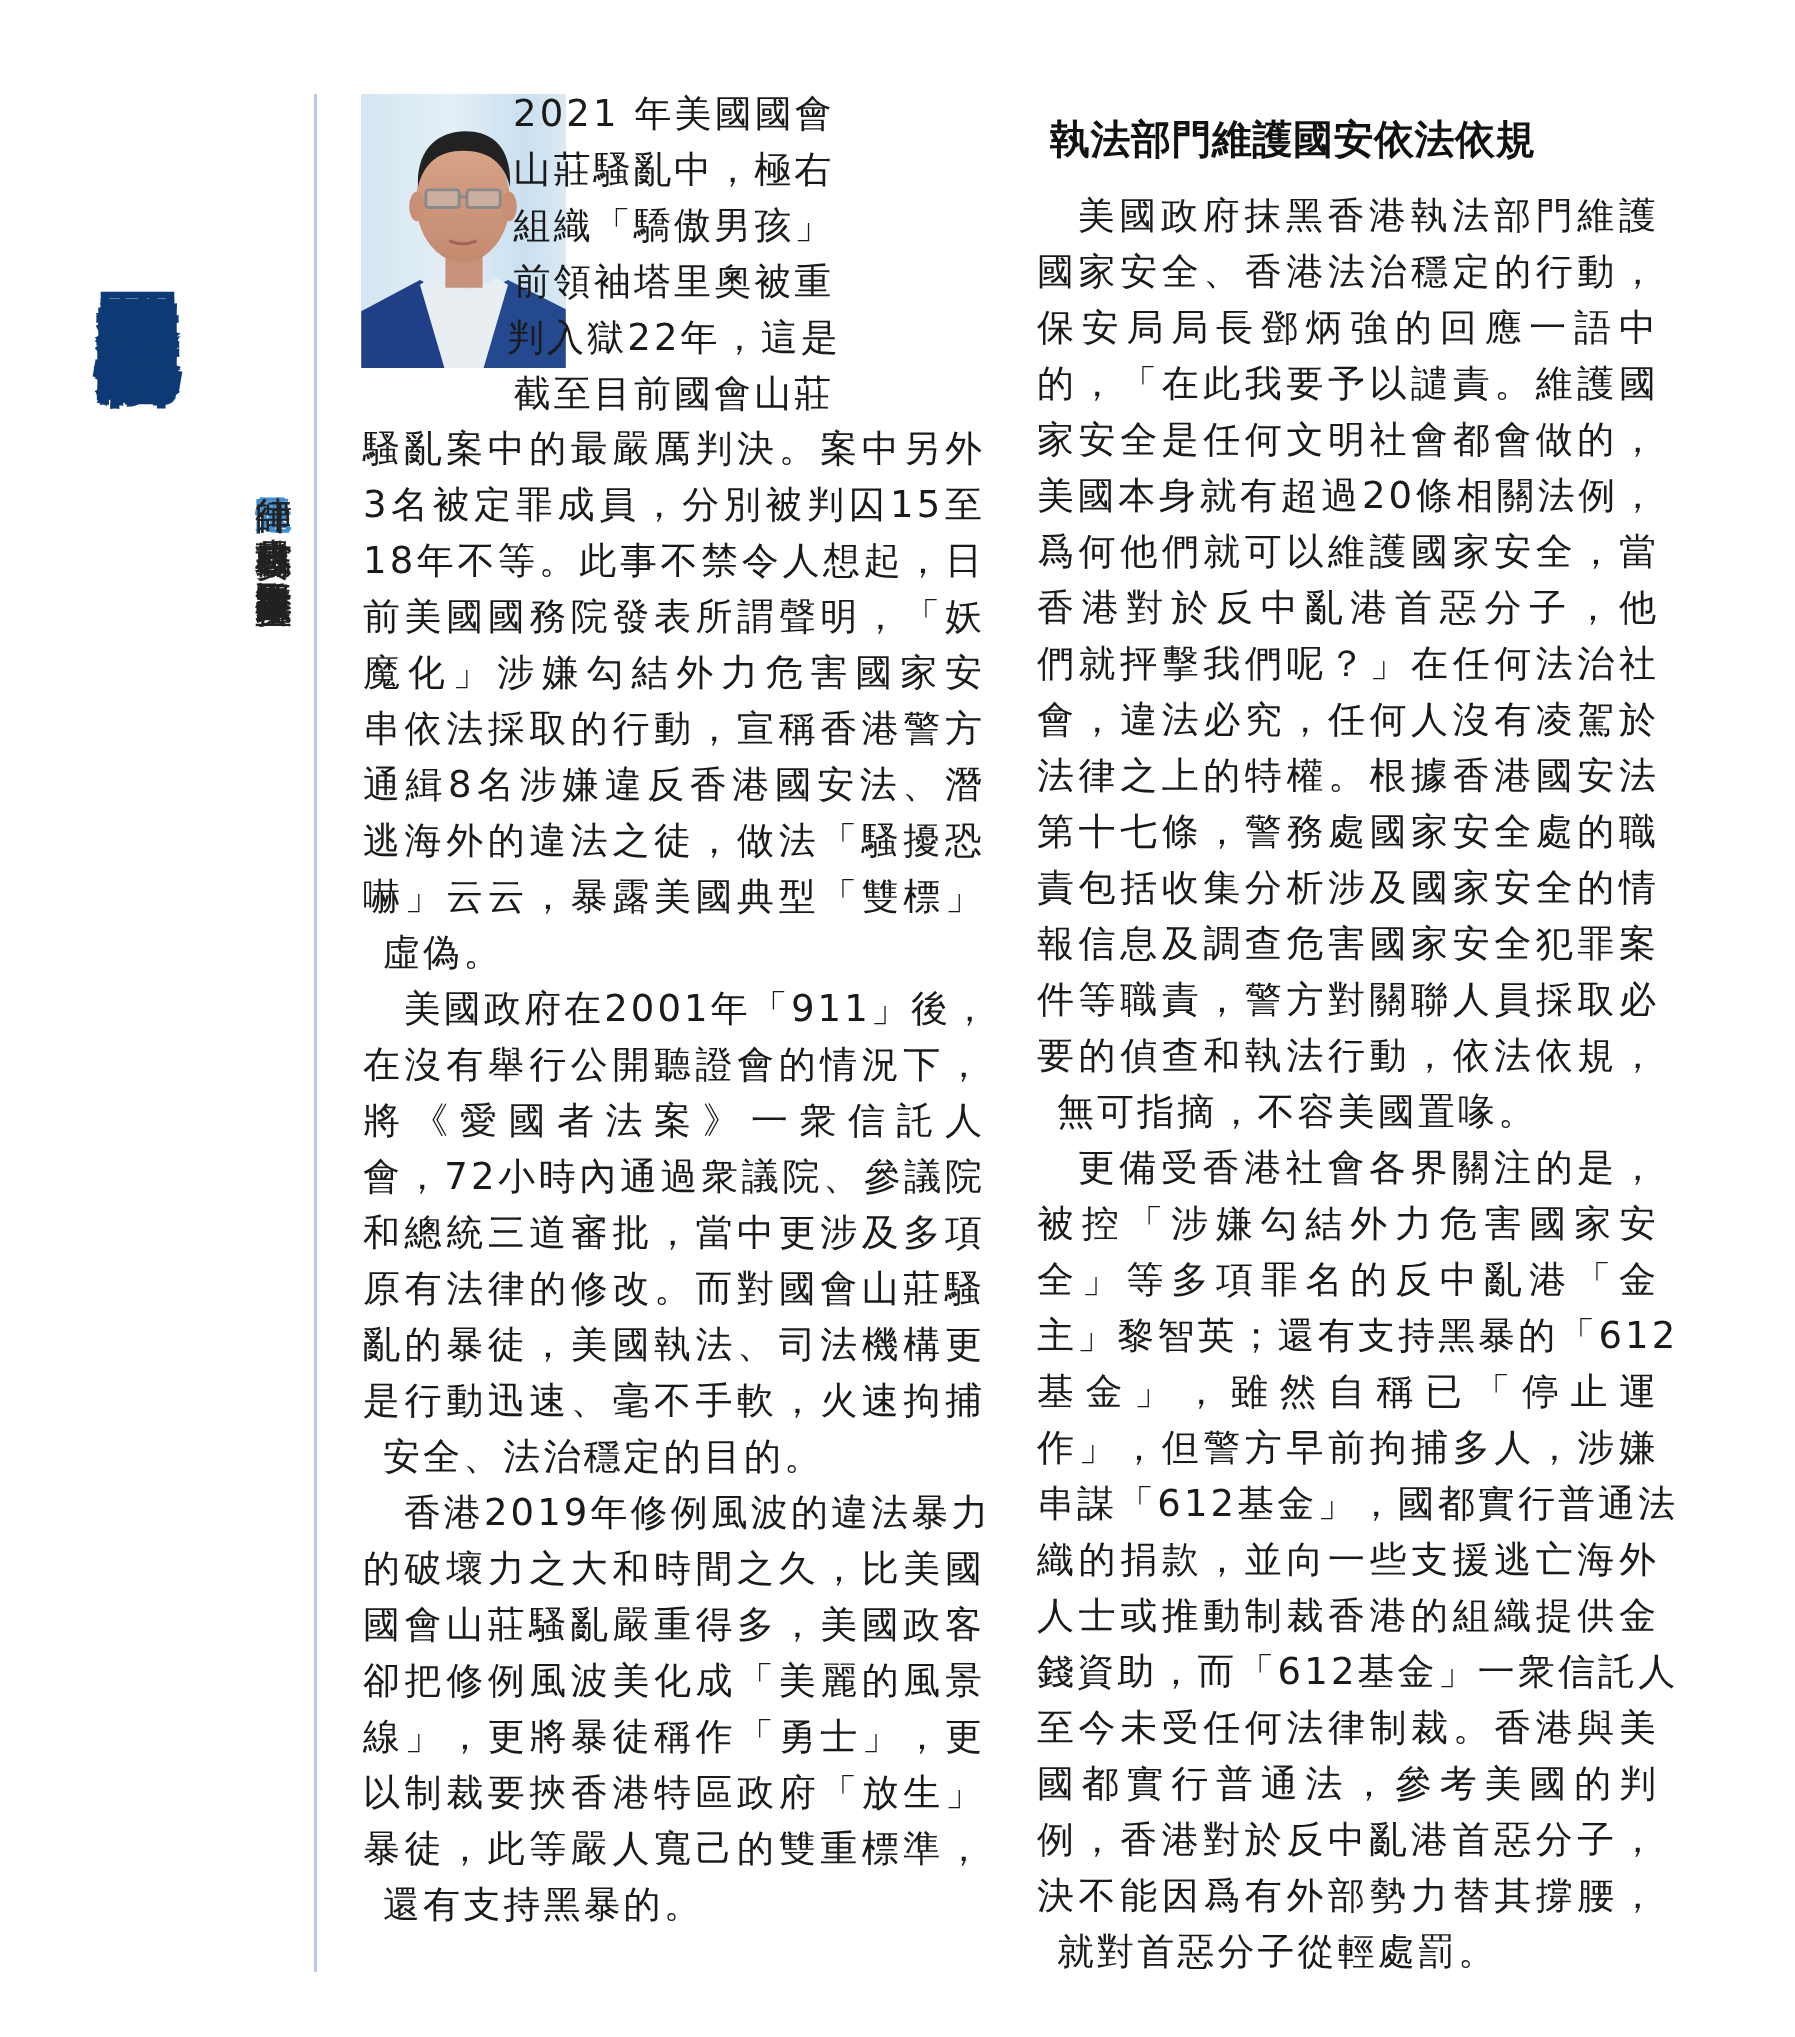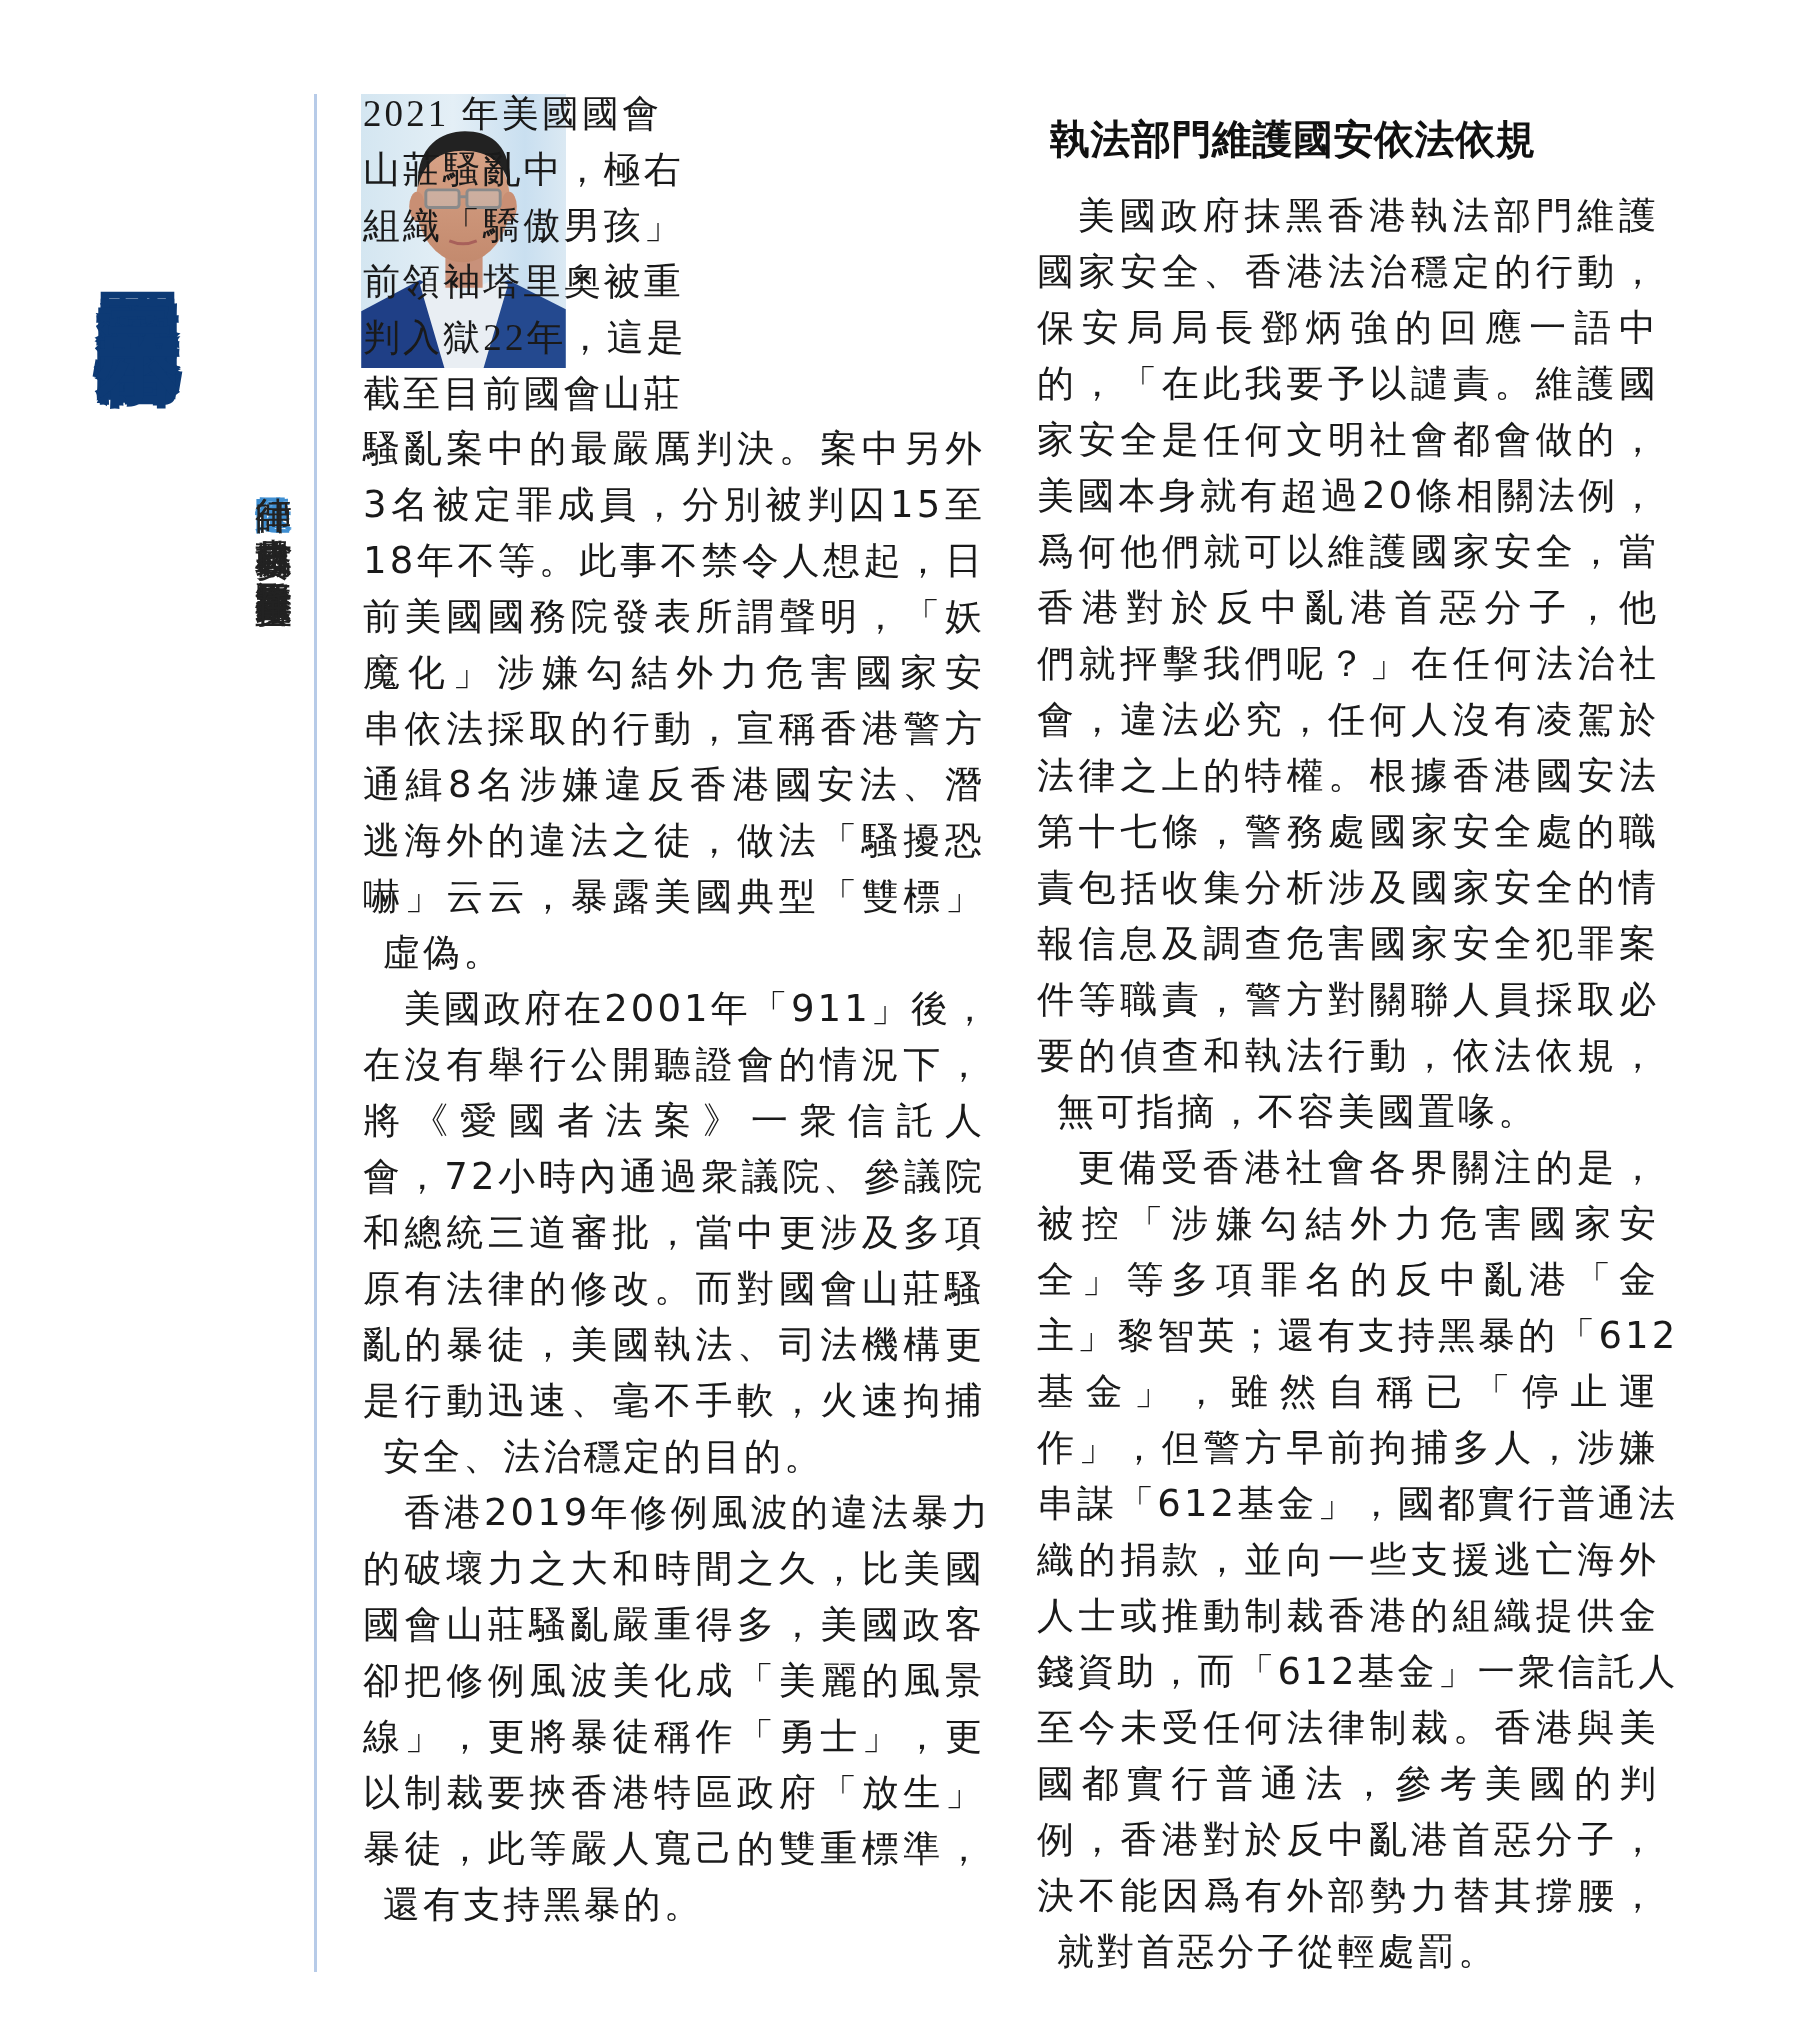--- a/index.html
+++ b/index.html
@@ -34,21 +34,21 @@
   }
   .photo svg { display: block; }
   .col {
     position: absolute; font-size: 37px; line-height: 56px;
     letter-spacing: 3.1px; text-align: justify; text-justify: inter-character;
     font-family: "DejaVu Sans", sans-serif; font-weight: normal;
   }
   .col-mid { left: 363px; top: 86px; width: 622px; }
   .col-right { left: 1037px; top: 188px; width: 622px; }
   .lead-wrap { height: 335px; }
-  .lead-line { display: block; text-align: left; white-space: nowrap; font-family: Liberation Serif, serif; }
+  .lead-line { display: block; text-align: center; white-space: nowrap; }
   .subhead {
     position: absolute; left: 1035px; top: 108px; width: 627px;
     font-family: "DejaVu Sans", sans-serif; font-weight: bold;
     font-size: 40px; line-height: 63px; letter-spacing: 0.5px; color: #111;
     white-space: nowrap;
     margin-left: 15px;
   }
   .line { display: block; white-space: nowrap; text-align-last: justify; text-align: justify; }
   .line.last { text-align-last: left; margin-left: 20px; }
   .line.indent { padding-left: 1.1em; }

